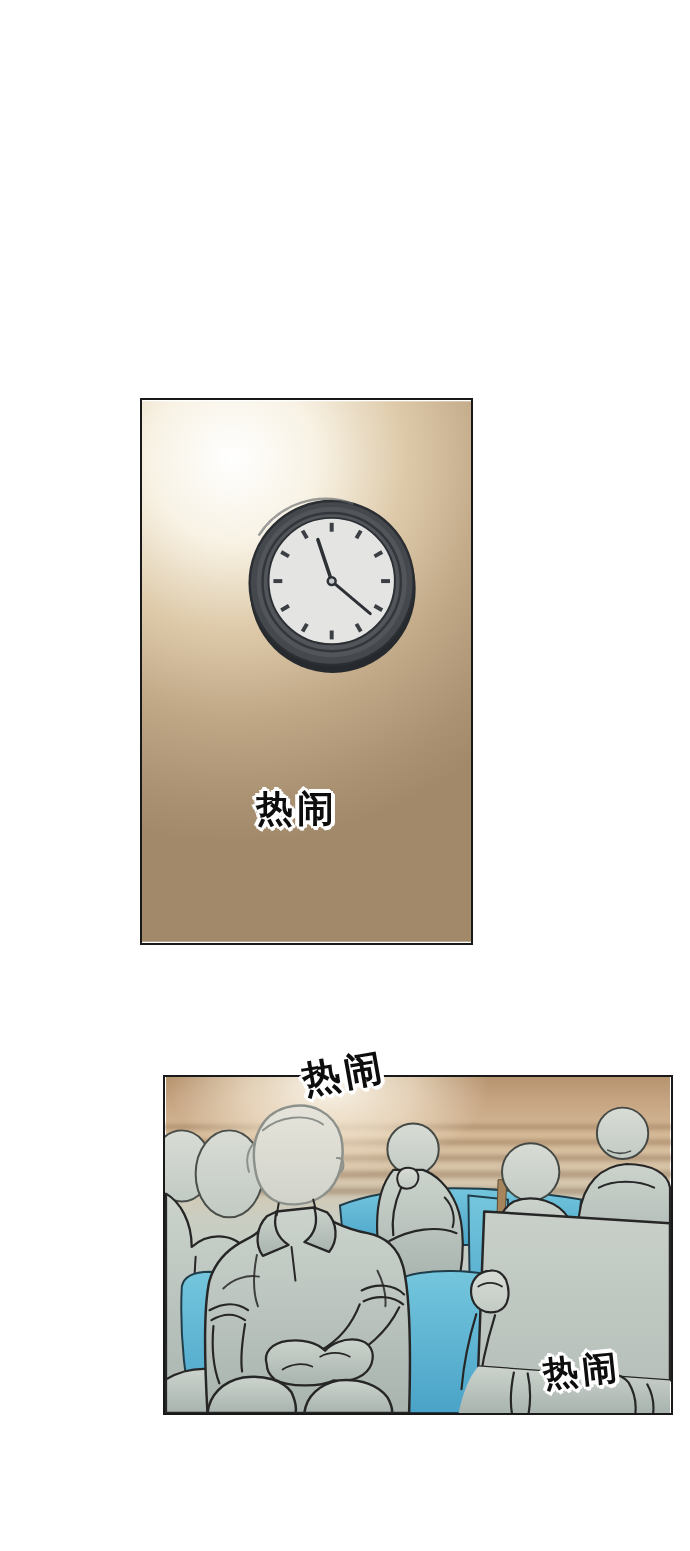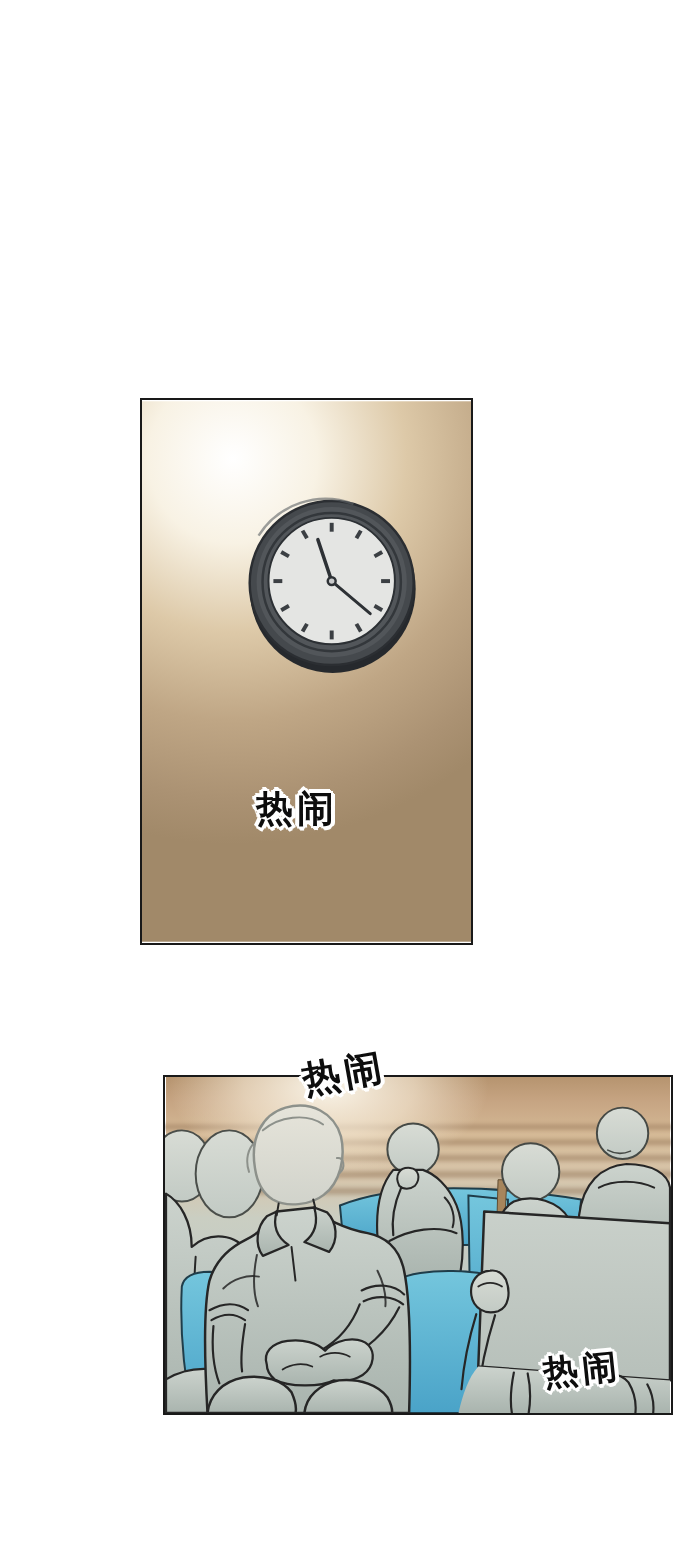--- a/index.html
+++ b/index.html
@@ -1,19 +1,19 @@
 <!DOCTYPE html>
 <html><head>
 <meta charset="utf-8">
 <style>
   html,body { margin:0; padding:0; background:#ffffff; }
   .page {
     position:relative; width:690px; height:1551px; overflow:hidden;
     background:#ffffff;
-    font-family:Liberation Serif, serif;
+    font-family:Liberation Sans, sans-serif;
   }
   .panel {
     position:absolute; box-sizing:border-box;
     border:2px solid #191919; background:#fff;
   }
   .panel svg { display:block; width:100%; height:100%; }
   #panel1 { left:140px; top:398px; width:333px; height:547px; }
   #panel2 { left:163px; top:1075px; width:510px; height:340px; }
   .sfx {
     position:absolute; z-index:5; line-height:1;

